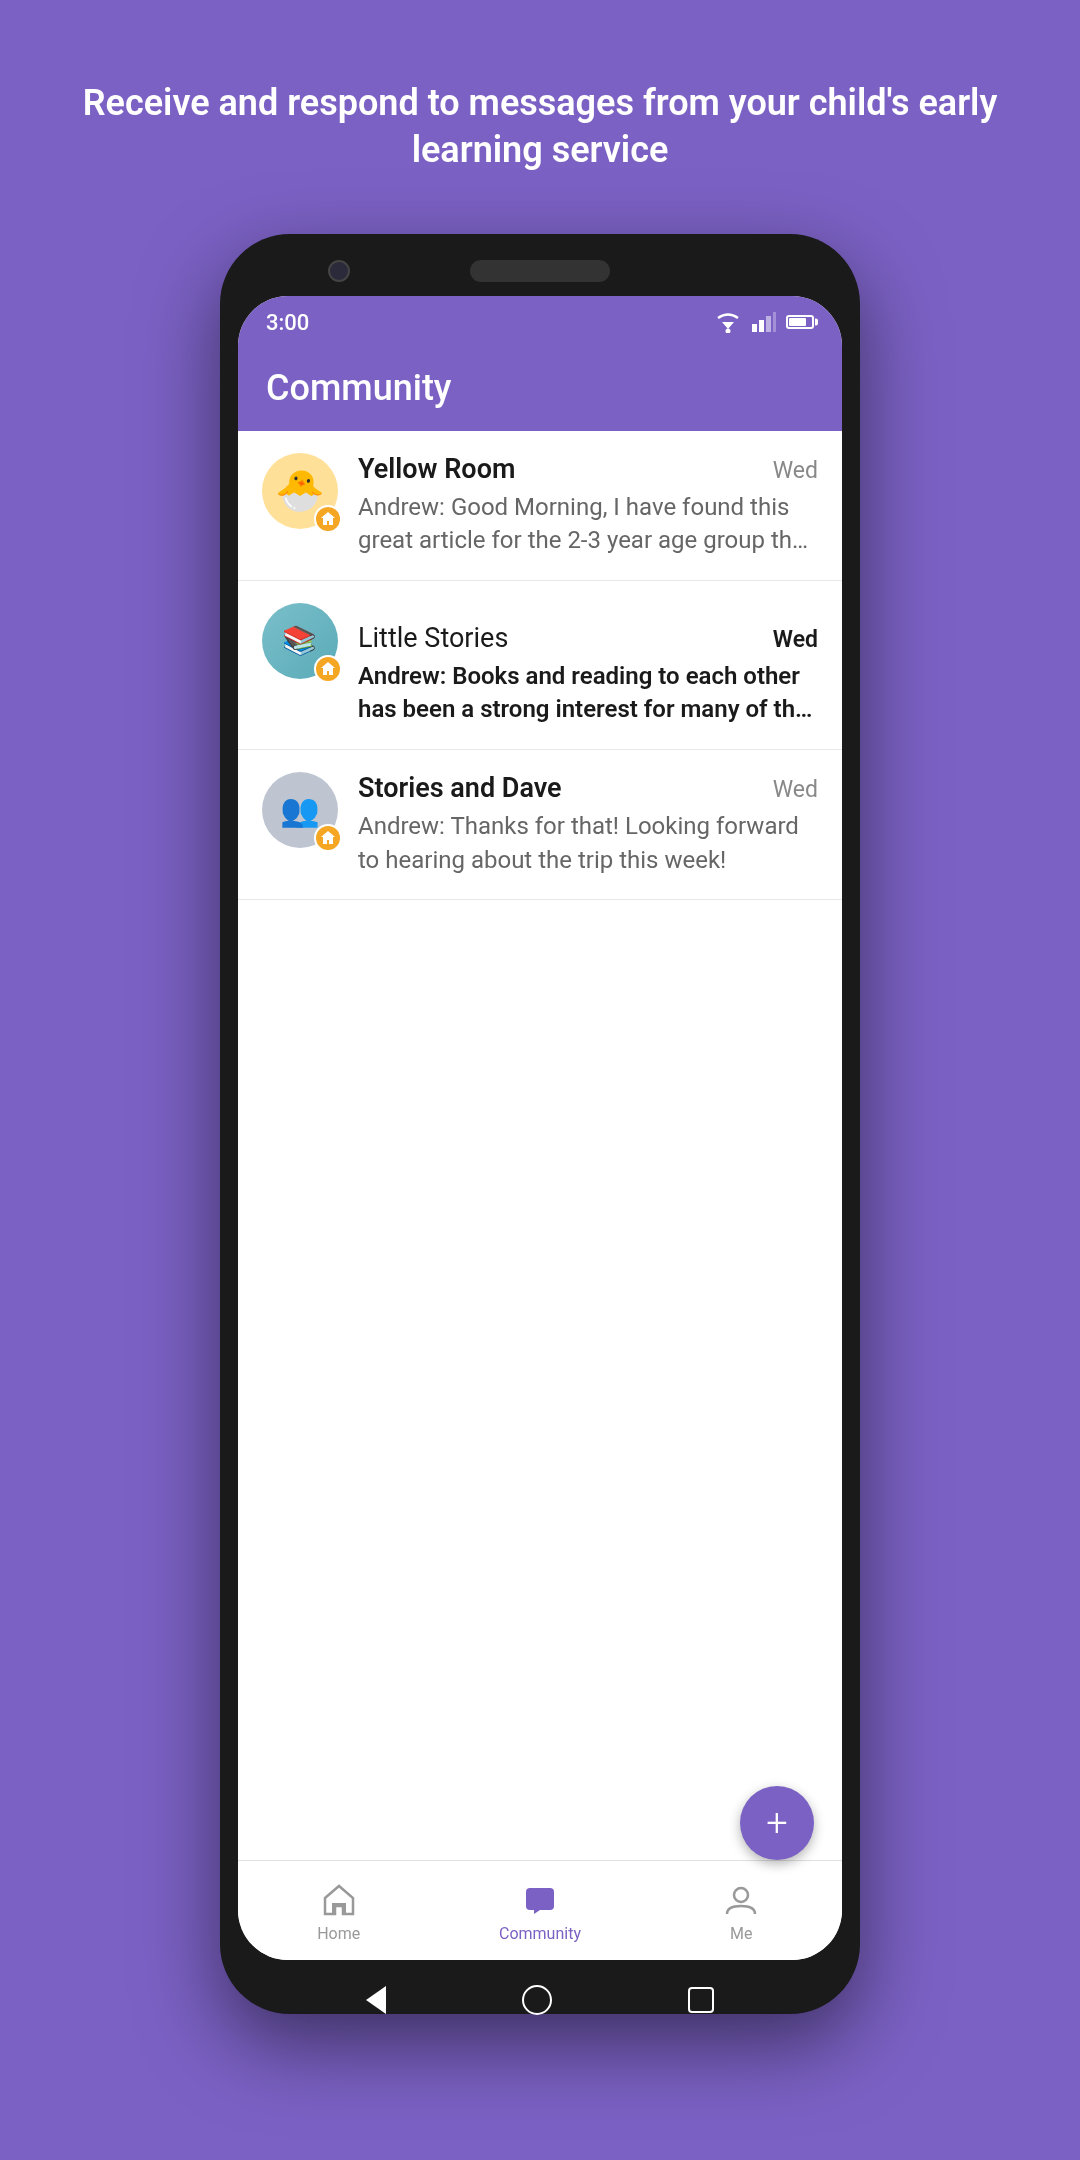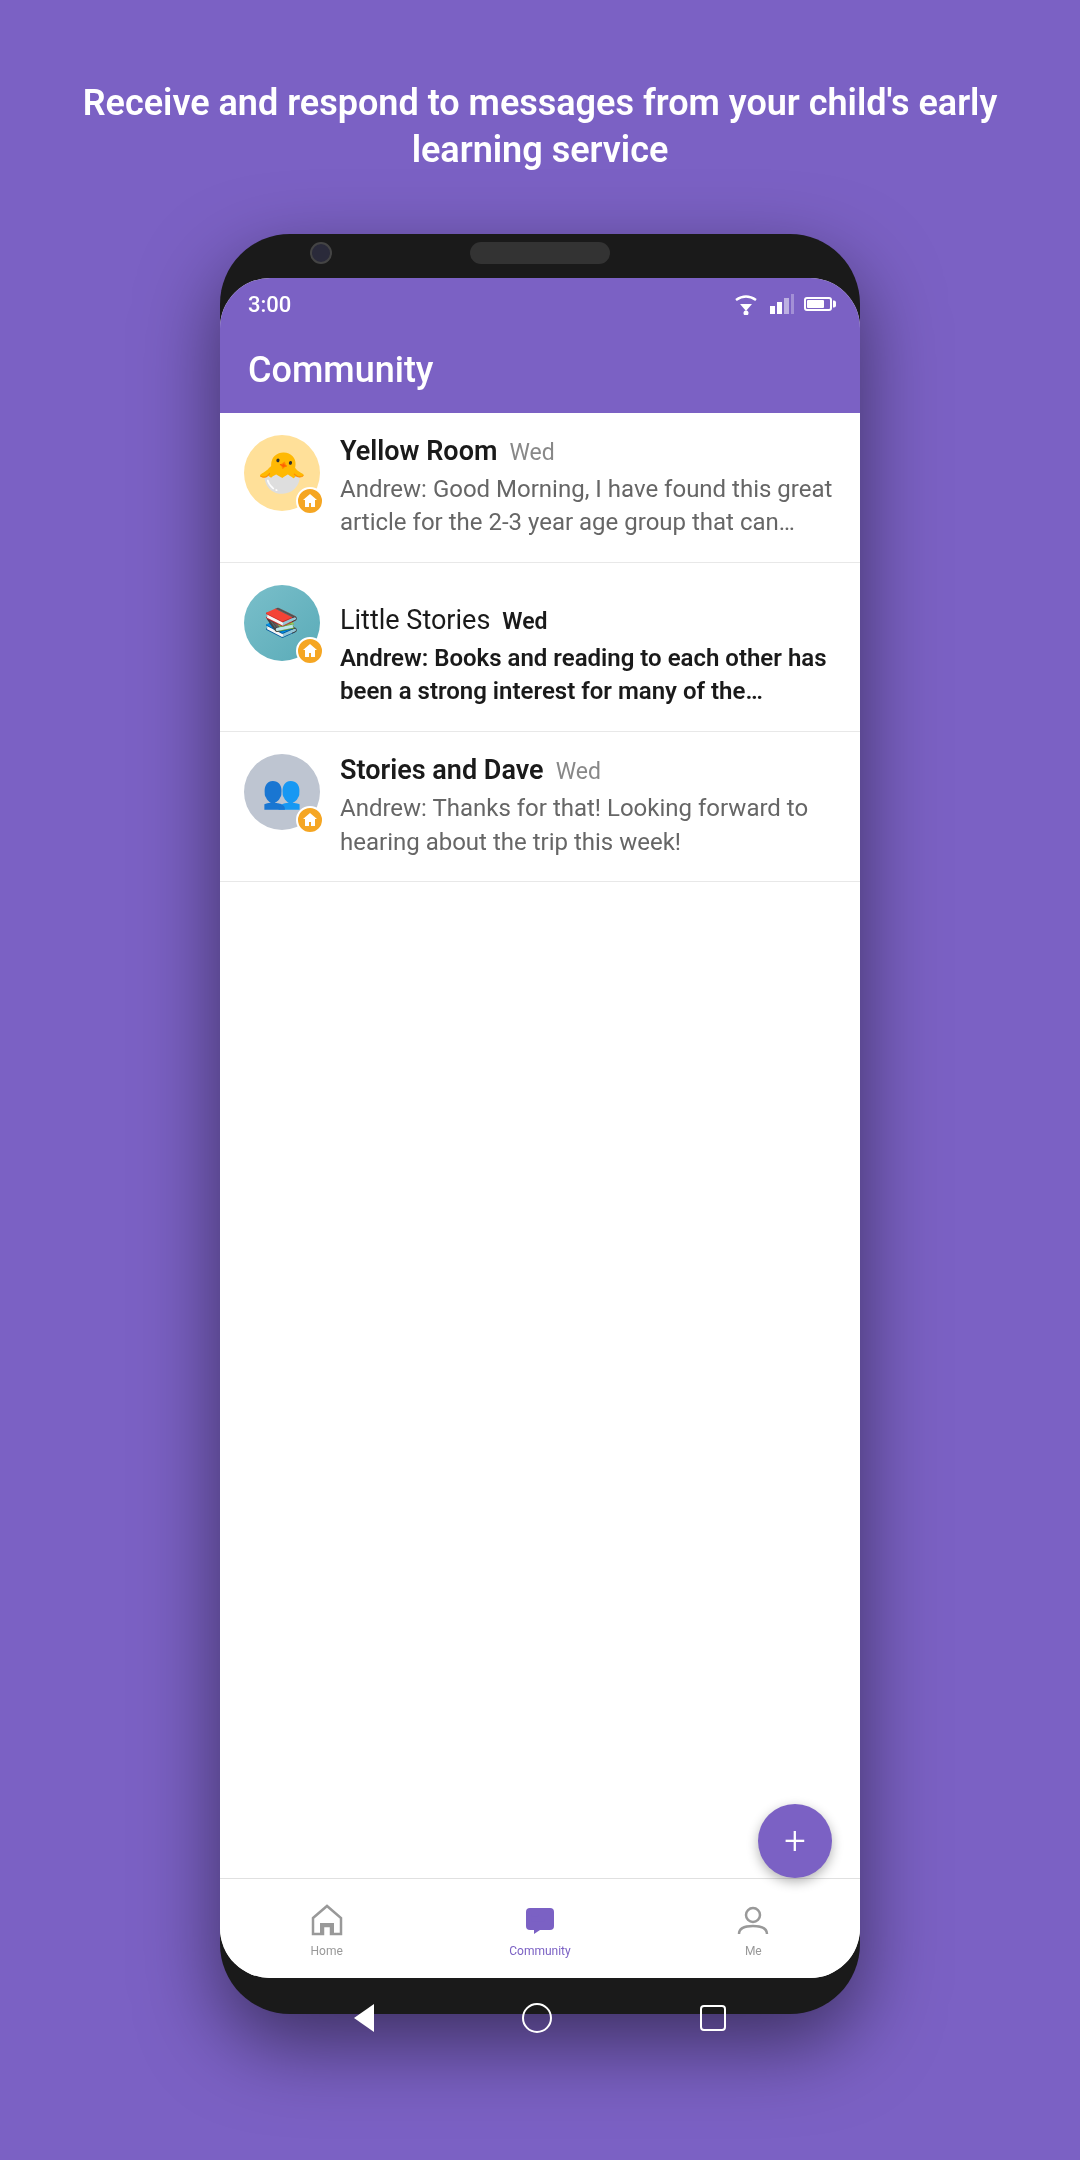--- a/index.html
+++ b/index.html
@@ -31,20 +31,21 @@
       flex-direction: column;
       align-items: center;
       position: relative;
     }
 
     .phone-outer {
       width: 640px;
       height: 1780px;
       background: #1a1a1a;
       border-radius: 70px;
+      padding: 18px;
       position: relative;
       box-shadow: 0 30px 80px rgba(0,0,0,0.5);
     }
 
     .phone-top-bar {
       display: flex;
       justify-content: center;
       align-items: center;
       padding: 8px 0 14px 0;
       position: relative;
@@ -187,21 +188,21 @@
       height: 16px;
     }
 
     .message-content {
       flex: 1;
       min-width: 0;
     }
 
     .message-top-row {
       display: flex;
-      justify-content: flex-start;
+      justify-content: space-between;
       align-items: baseline;
       margin-bottom: 6px;
     }
 
     .message-name {
       font-size: 27px;
       font-weight: 600;
       color: #1a1a1a;
     }
 
@@ -282,21 +283,21 @@
 
     .nav-icon {
       width: 36px;
       height: 36px;
       display: flex;
       align-items: center;
       justify-content: center;
     }
 
     .nav-label {
-      font-size: 12px;
+      font-size: 16px;
       color: #999;
     }
 
     .nav-label.active {
       color: #7B61C4;
     }
 
     .nav-icon.active svg path,
     .nav-icon.active svg rect {
       fill: #7B61C4;

